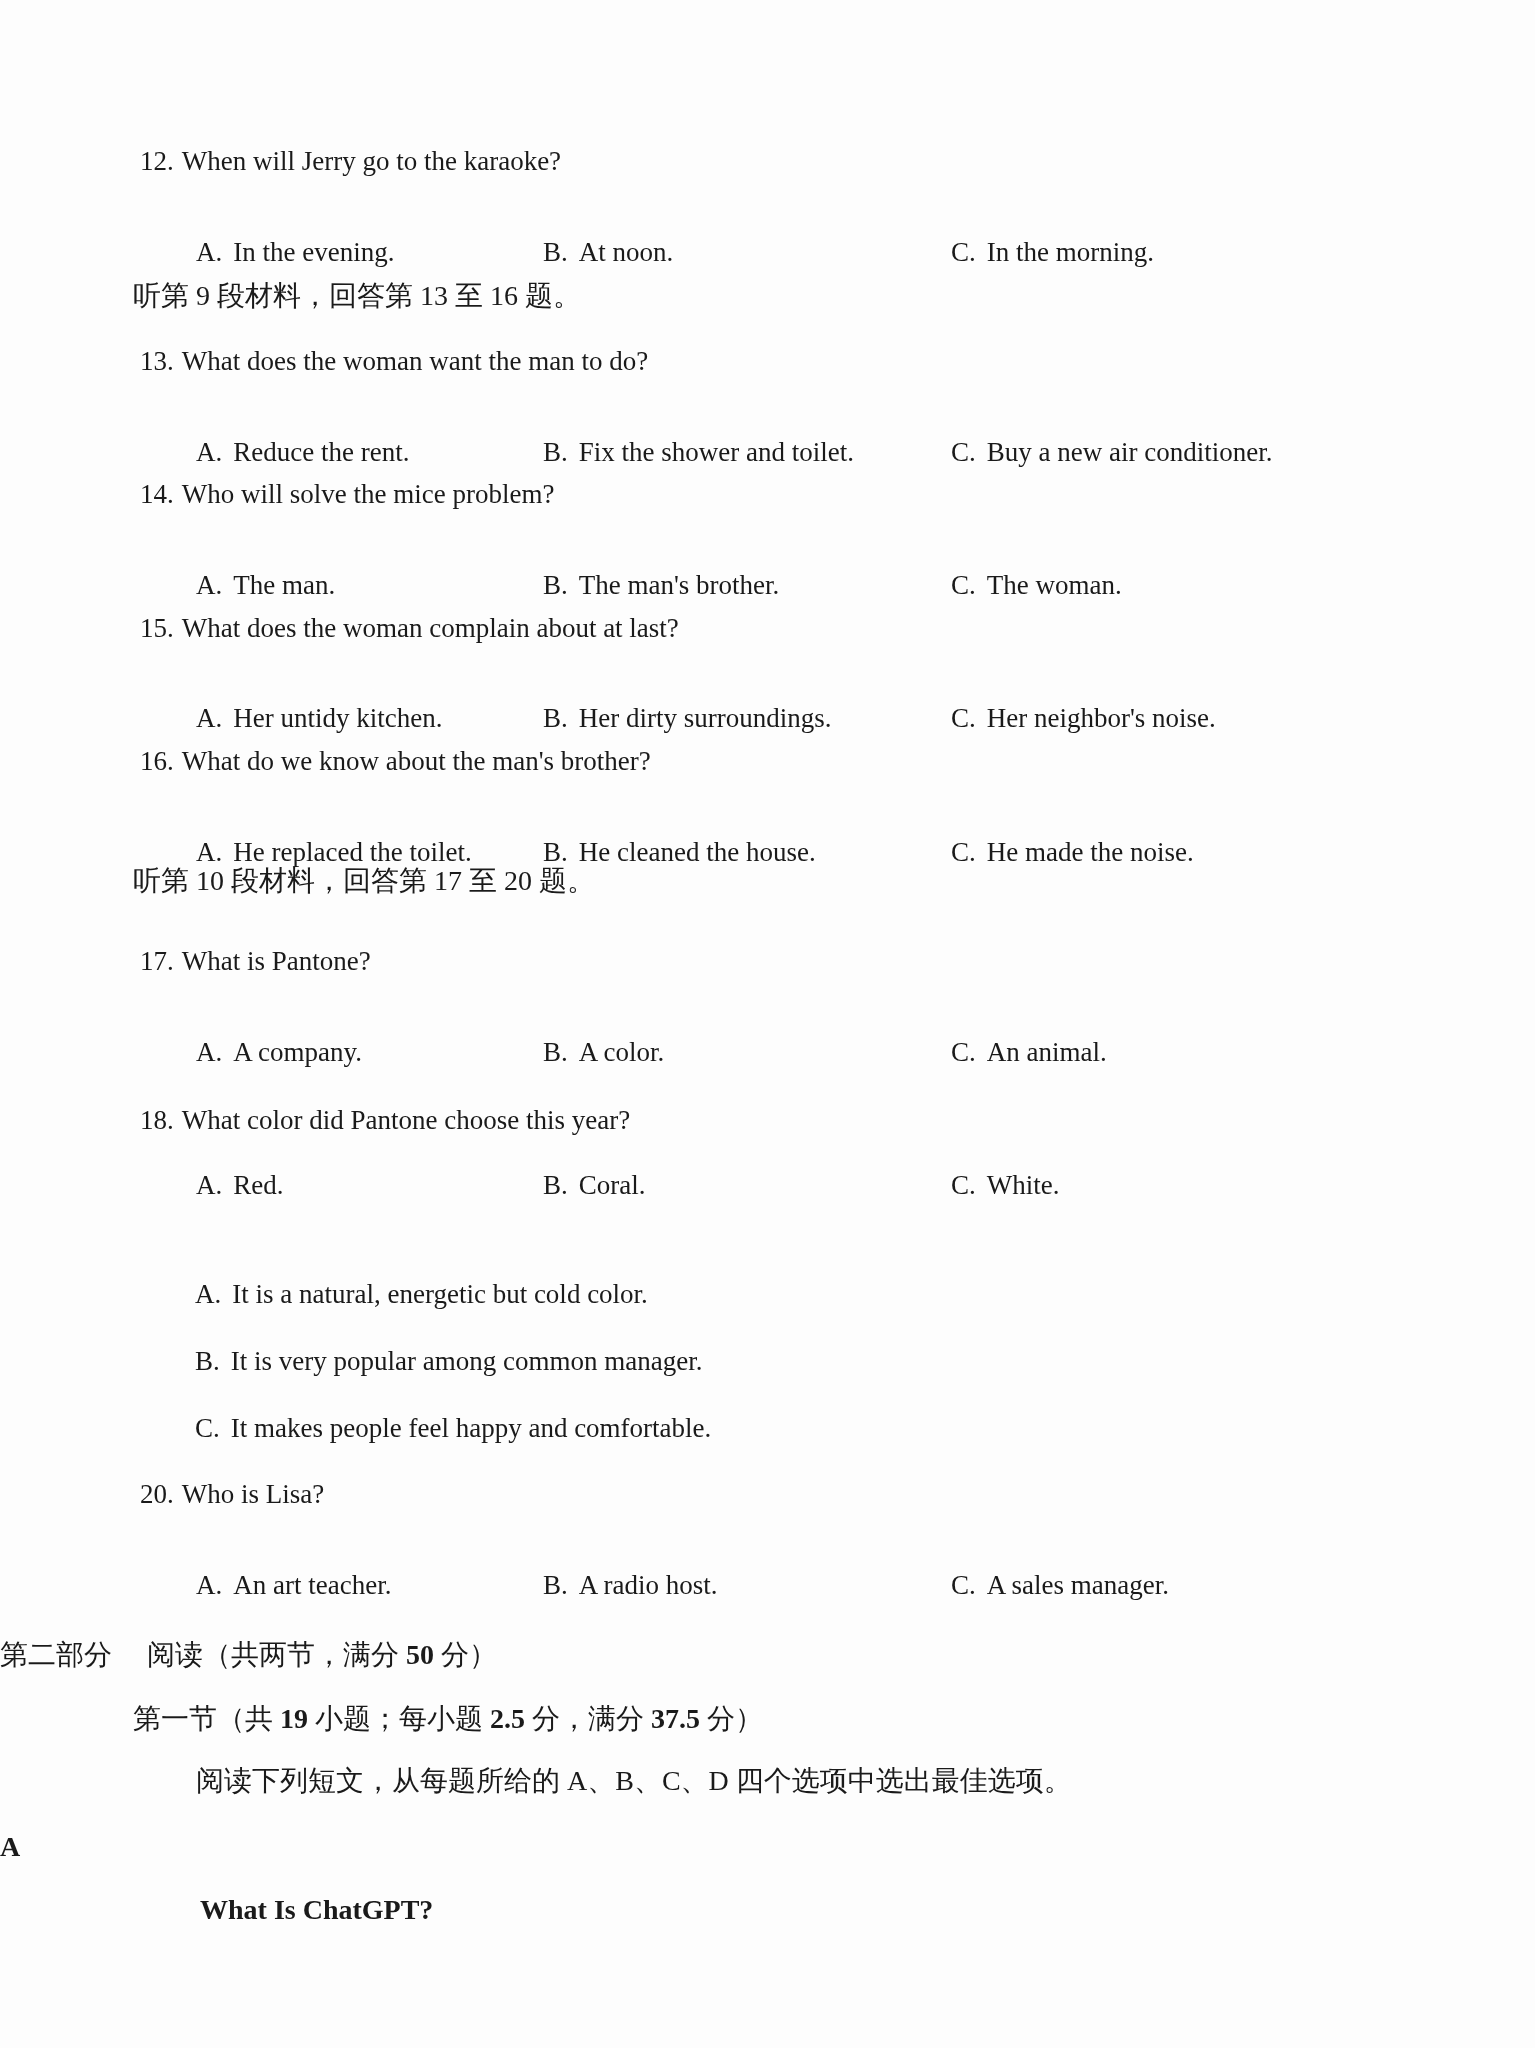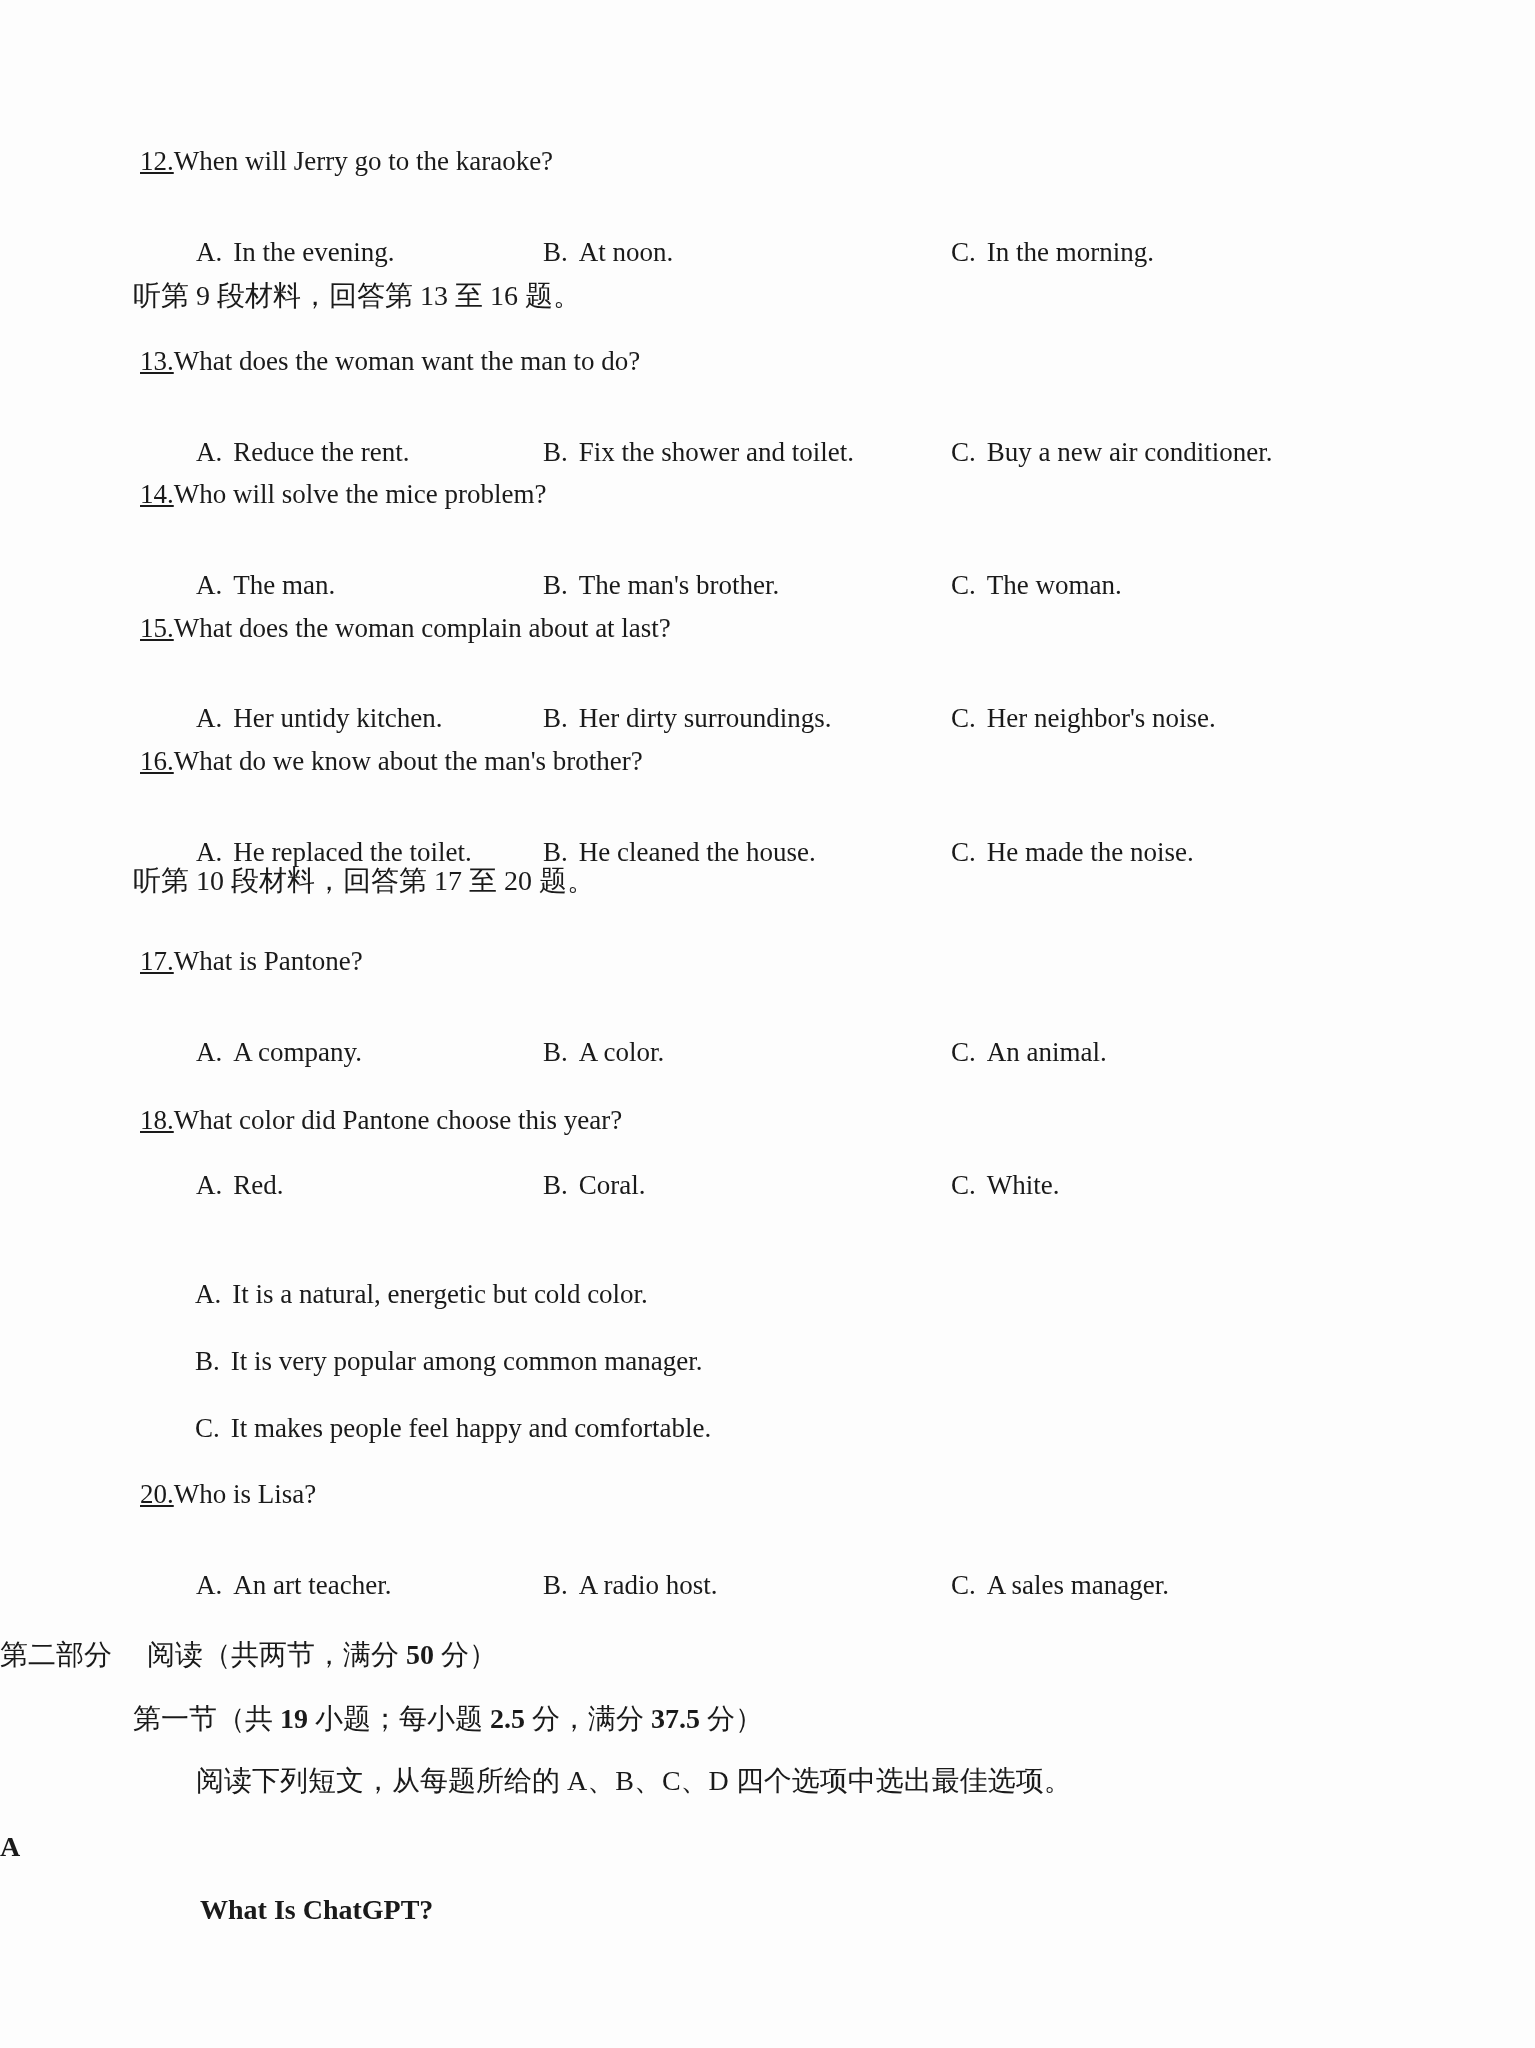--- a/index.html
+++ b/index.html
@@ -12,21 +12,21 @@
     color:#1a1a1a;
     overflow:hidden;
   }
   .line{
     position:absolute;
     white-space:nowrap;
     font-size:27px;
     line-height:1.25;
   }
   .cn{font-size:28px;}
-  .qnum{text-decoration:underline;}
+  .qnum{margin-right:8px;}
   .olabel{margin-right:11px;}
   .optrow{position:absolute;left:1px;width:100%;height:42px;margin-top:24px;}
   .opt{position:absolute;white-space:nowrap;font-size:27px;line-height:1.25;}
   .optA{left:195px;}
   .optB{left:542px;}
   .optC{left:950px;}
   .stacked{left:195px;}
   .center{left:0;width:100%;}
   .bold{font-weight:bold;}
 </style>

